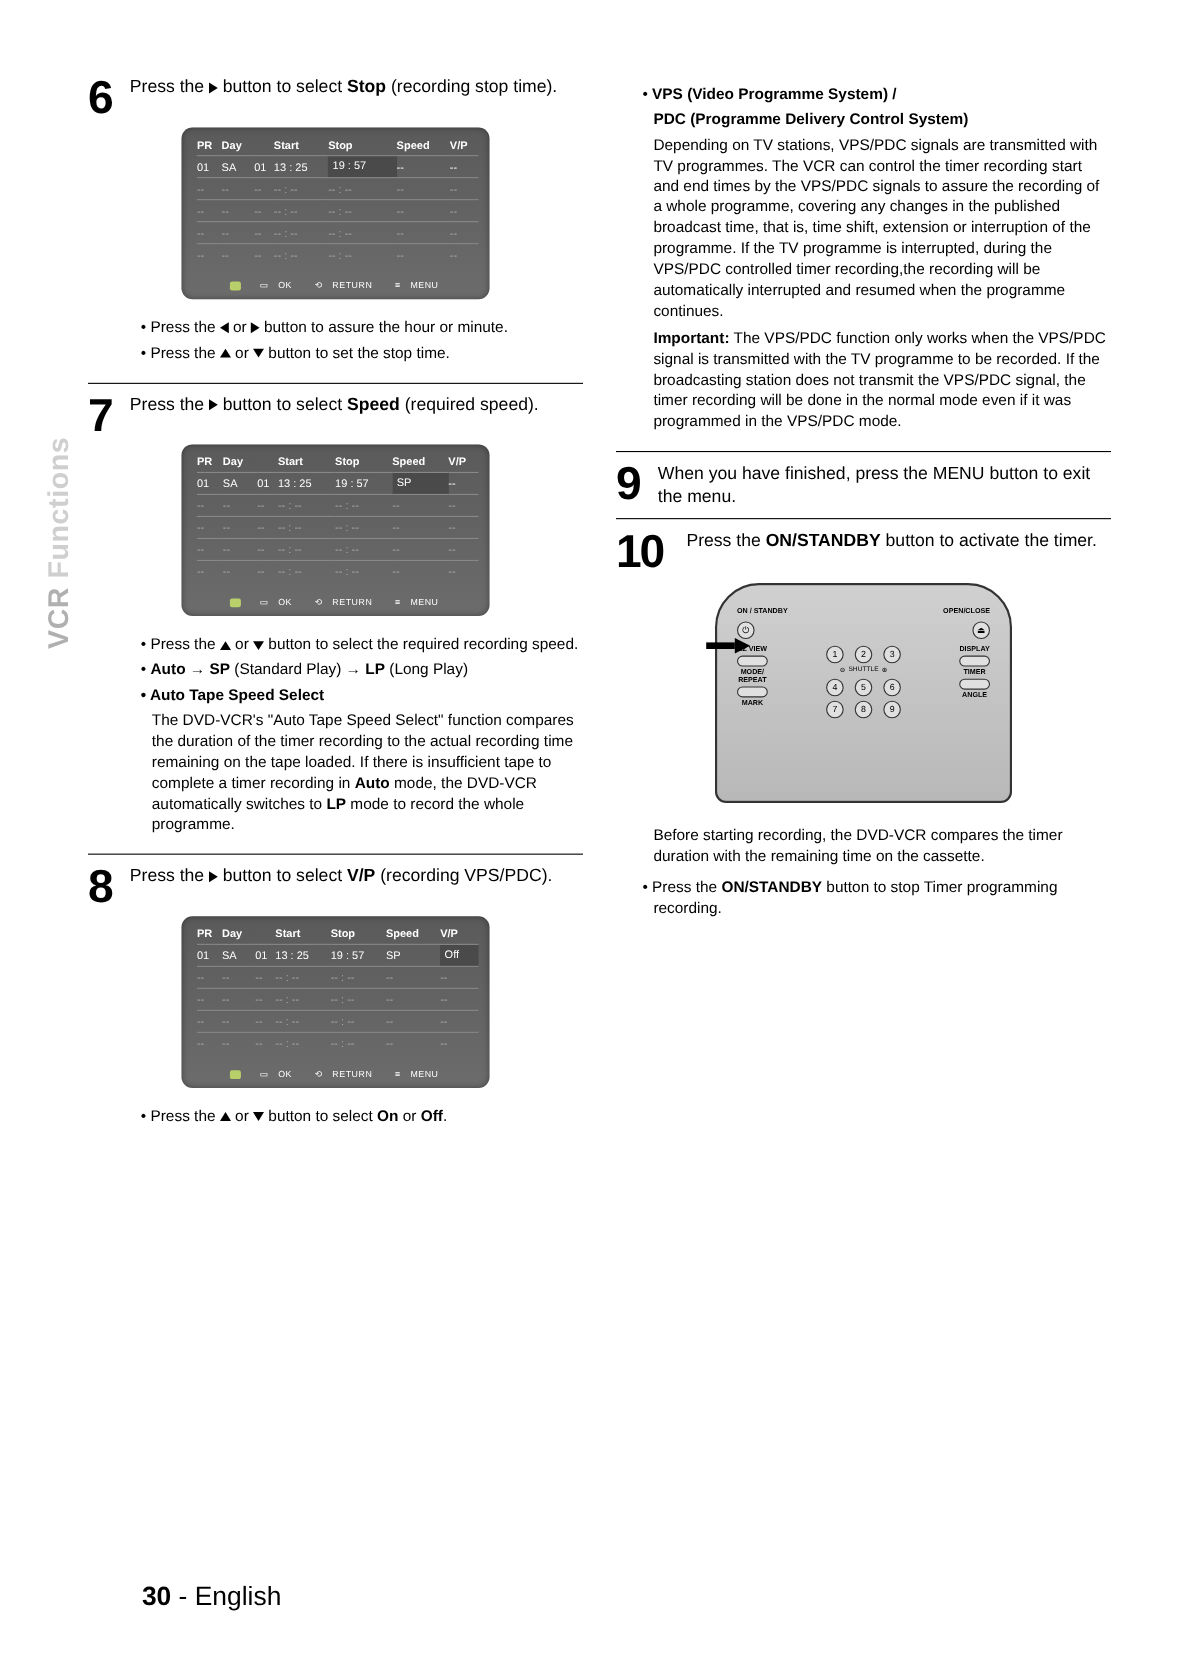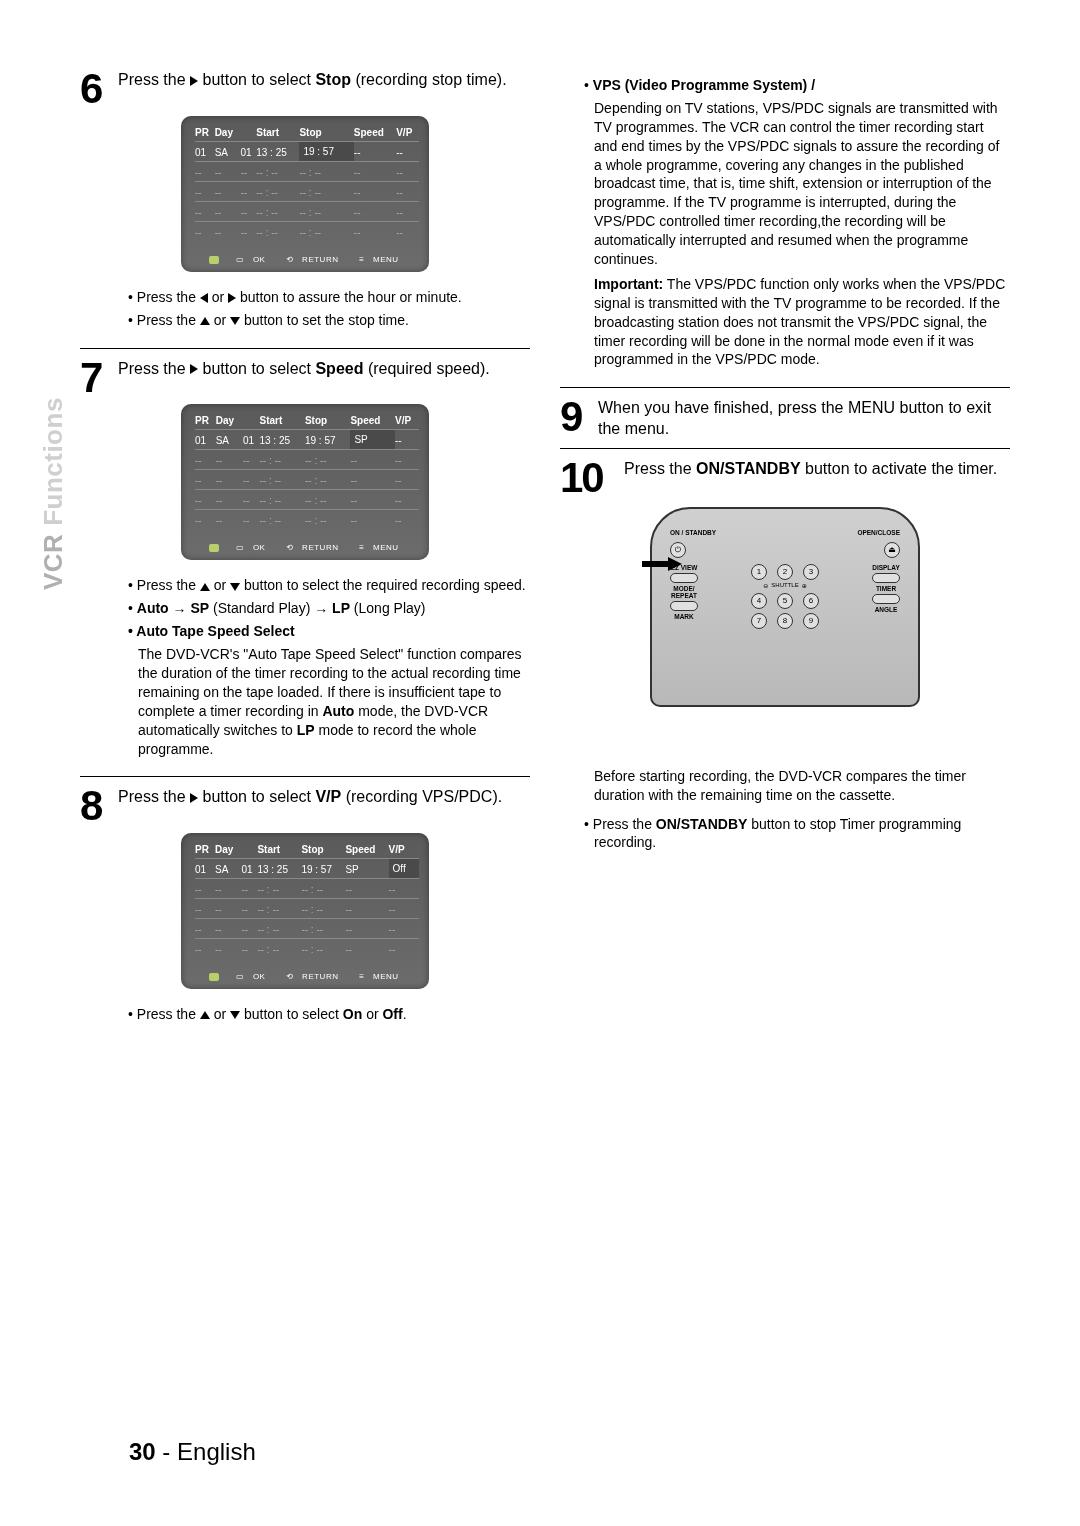--- a/index.html
+++ b/index.html
@@ -16,21 +16,21 @@
   .cols { display: flex; gap: 30px; }
   .left, .right { flex: 1; }
   .step { display: flex; align-items: flex-start; margin-bottom: 8px; }
   .step-num { font-size: 42px; font-weight: 900; line-height: 0.9; margin-right: 8px; min-width: 30px; }
   .step-num.wide { min-width: 56px; letter-spacing: -2px; }
   .step-txt { font-size: 16px; line-height: 1.3; }
   .bullets { font-size: 14px; line-height: 1.35; padding: 6px 0 10px 48px; }
   .bullets p { margin-bottom: 4px; text-indent: -10px; padding-left: 10px; }
   .hr { border: none; border-top: 1px solid #000; margin: 4px 0 10px 0; }
   .osd {
-    width: 248px;
+    width: 280px;
     margin: 8px auto 10px auto;
     background: linear-gradient(#5a5a5a, #6c6c6c);
     border-radius: 10px;
     padding: 8px 10px 8px 14px;
     color: #fff;
     font-family: Arial, sans-serif;
     font-size: 10px;
     box-shadow: inset 0 0 6px rgba(0,0,0,0.4);
   }
   .osd table { width: 100%; border-collapse: collapse; }
@@ -340,20 +340,21 @@
     </div>
 
     <div class="bullets">
       <p><span>• Press the </span><span class="tri tri-u"></span><span> or </span><span class="tri tri-d"></span><span> button to select </span><b>On</b><span> or </span><b>Off</b><span>.</span></p>
     </div>
   </div>
 
   <div class="right">
     <div class="bullets" style="padding-left:24px;">
       <p>• <b>VPS (Video Programme System) /</b></p>
+      <p style="padding-left:10px; text-indent:0;"><b>PDC (Programme Delivery Control System)</b></p>
       <p style="padding-left:10px; text-indent:0;">Depending on TV stations, VPS/PDC signals are transmitted with TV programmes. The VCR can control the timer recording start and end times by the VPS/PDC signals to assure the recording of a whole programme, covering any changes in the published broadcast time, that is, time shift, extension or interruption of the programme. If the TV programme is interrupted, during the VPS/PDC controlled timer recording,the recording will be automatically interrupted and resumed when the programme continues.</p>
       <p style="padding-left:10px; text-indent:0; margin-top:6px;"><b>Important:</b><span> The VPS/PDC function only works when the VPS/PDC signal is transmitted with the TV programme to be recorded. If the broadcasting station does not transmit the VPS/PDC signal, the timer recording will be done in the normal mode even if it was programmed in the VPS/PDC mode.</span></p>
     </div>
 
     <hr class="hr">
 
     <div class="step">
       <div class="step-num">9</div>
       <div class="step-txt">When you have finished, press the MENU button to exit the menu.</div>
     </div>
@@ -409,21 +410,21 @@
           <span>DISPLAY</span>
             <span class="btn-oval"></span>
           <span>TIMER</span>
             <span class="btn-oval"></span>
           <span>ANGLE</span>
         </div>
       </div>
     </div>
 
     <div class="bullets" style="padding-left:24px;">
-      <p style="text-indent:0;margin-top:40px;">Before starting recording, the DVD-VCR compares the timer duration with the remaining time on the cassette.</p>
+      <p style="text-indent:0;">Before starting recording, the DVD-VCR compares the timer duration with the remaining time on the cassette.</p>
       <p style="margin-top:10px;"><span>• Press the </span><b>ON/STANDBY</b><span> button to stop Timer programming recording.</span></p>
     </div>
   </div>
 </div>
 
 <div class="page-footer">
   <b>30</b><span> - </span><span>English</span>
 </div>
 
 </body></html>

